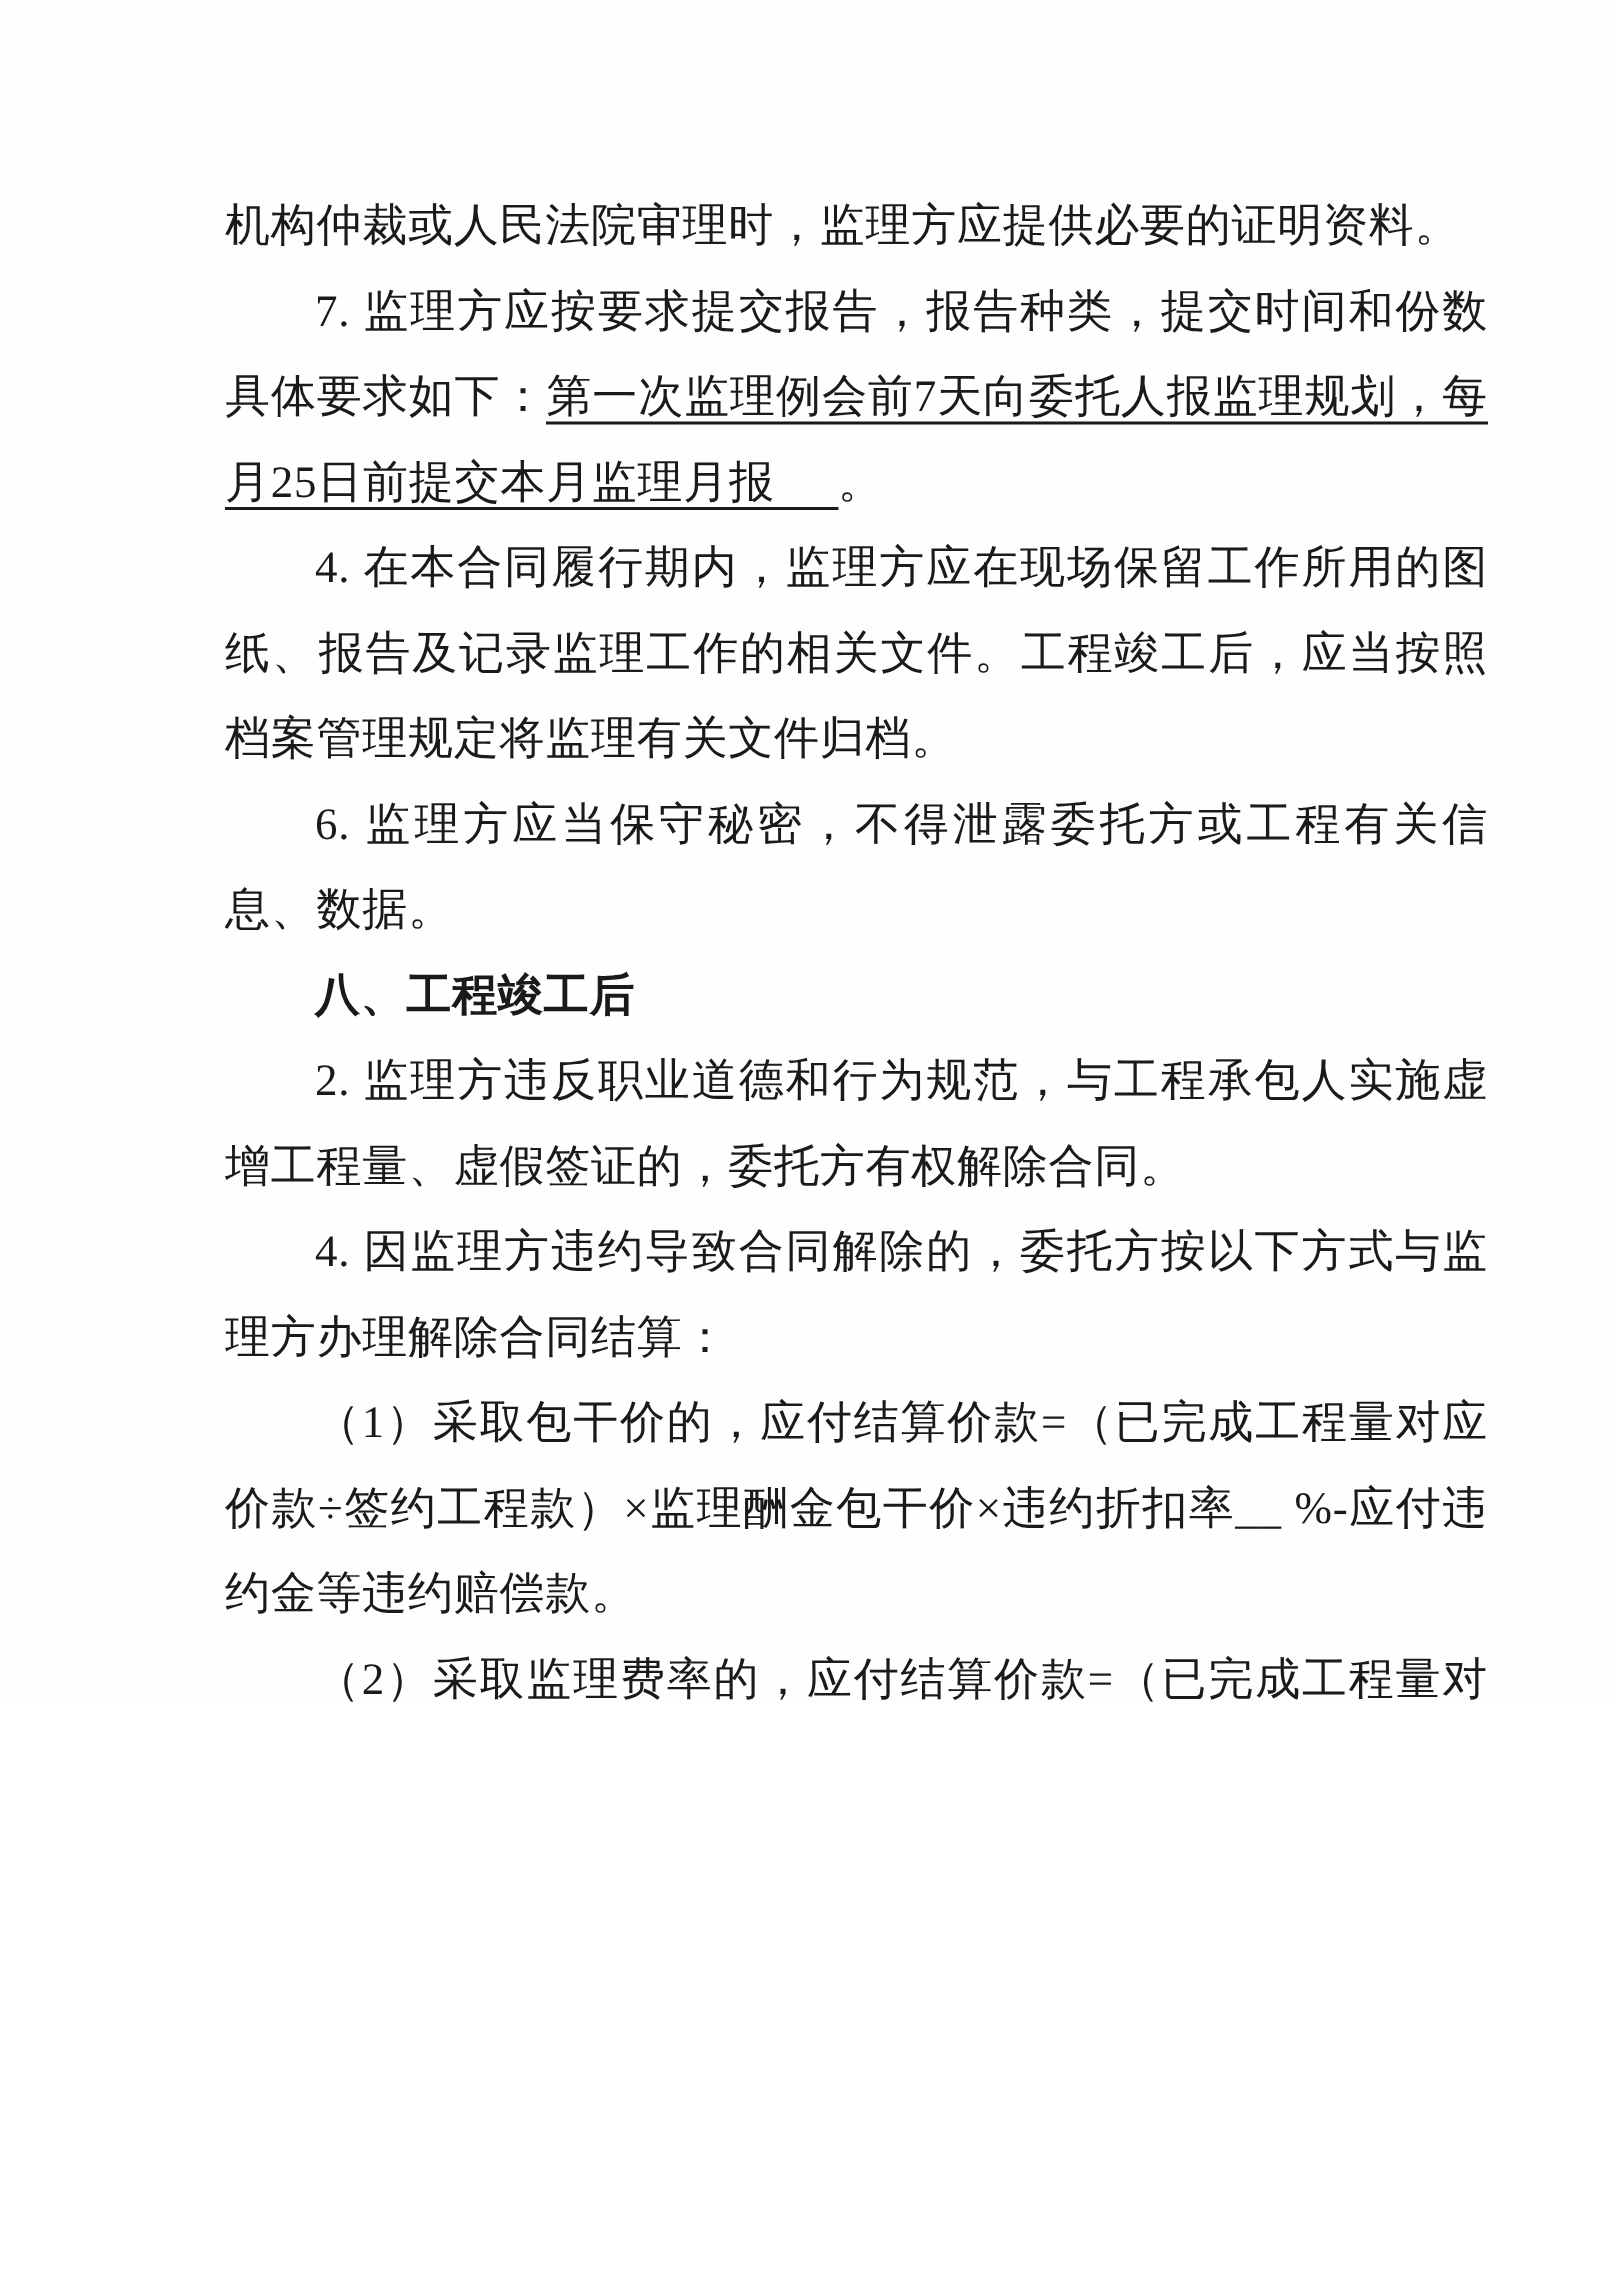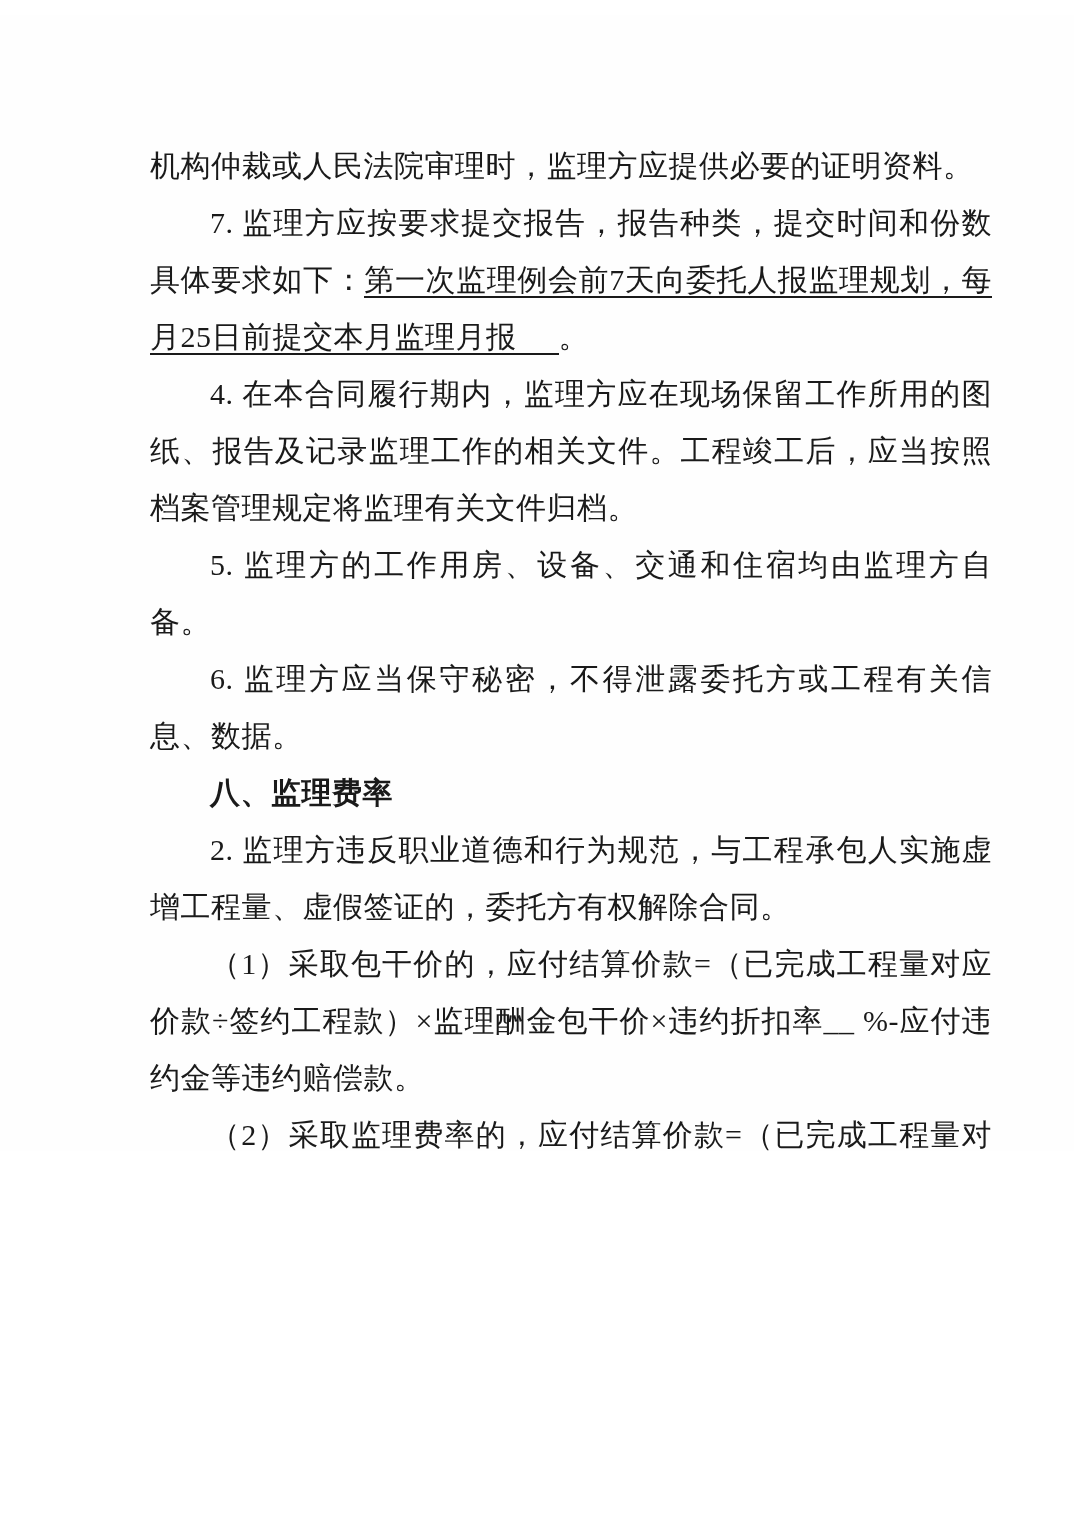--- a/index.html
+++ b/index.html
@@ -2,21 +2,21 @@
 <html><head>
 <meta charset="utf-8">
 <style>
   * { margin: 0; padding: 0; box-sizing: border-box; }
   html, body { background: #ffffff; }
   .page {
     position: relative;
     width: 1074px;
     height: 1136px;
     background: #fefefe;
-    margin: 15px auto;
+    margin: 0 auto;
     overflow: hidden;
     font-family: "Liberation Serif", "DejaVu Serif", serif;
     color: #1a1a1a;
   }
   .content {
     position: absolute;
     left: 150px;
     top: 122px;
     width: 842px;
     font-size: 30px;
@@ -49,30 +49,30 @@
 
 <div class="page">
   <div class="content">
 
     <p><span>机构仲裁或人民法院审理时，监理方应提供必要的证明资料。</span></p>
 
     <p class="indent"><span>7. 监理方应按要求提交报告，报告种类，提交时间和份数具体要求如下：</span><span class="u fill-trail">第一次监理例会前7天向委托人报监理规划，每月25日前提交本月监理月报</span><span>。</span></p>
 
     <p class="indent"><span>4. 在本合同履行期内，监理方应在现场保留工作所用的图纸、报告及记录监理工作的相关文件。工程竣工后，应当按照档案管理规定将监理有关文件归档。</span></p>
 
-    <p class="indent"><span>5. 监理方的工作用房、设备、交通和住宿均由监理方自备。</span></p>
 
     <p class="indent"><span>6. 监理方应当保守秘密，不得泄露委托方或工程有关信息、数据。</span></p>
 
-    <p class="indent heading"><span>八、监理费率</span></p>
+    <p class="indent heading"><span>八、工程竣工后</span></p>
 
 
     <p class="indent"><span>2. 监理方违反职业道德和行为规范，与工程承包人实施虚增工程量、虚假签证的，委托方有权解除合同。</span></p>
 
 
+    <p class="indent"><span>4. 因监理方违约导致合同解除的，委托方按以下方式与监理方办理解除合同结算：</span></p>
 
     <p class="indent"><span>（1）采取包干价的，应付结算价款=（已完成工程量对应价款÷签约工程款）×监理酬金包干价×违约折扣率</span><span>__</span><span> %-应付违约金等违约赔偿款。</span></p>
 
     <p class="indent"><span>（2）采取监理费率的，应付结算价款=（已完成工程量对应价款×监理费率</span></p>
 
   </div>
 
   <div class="page-num">6</div>
 </div>
 

